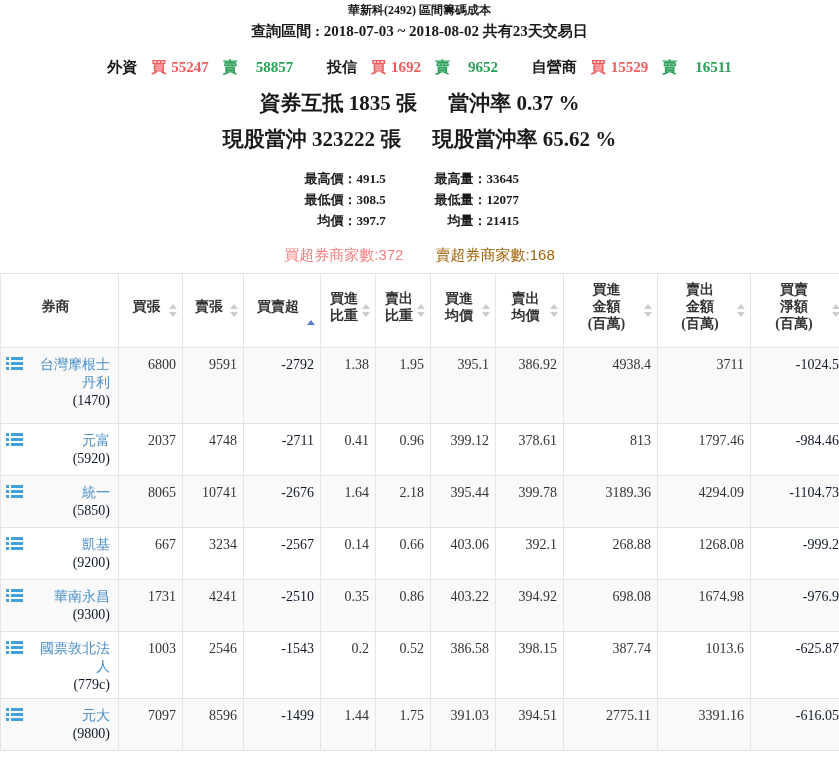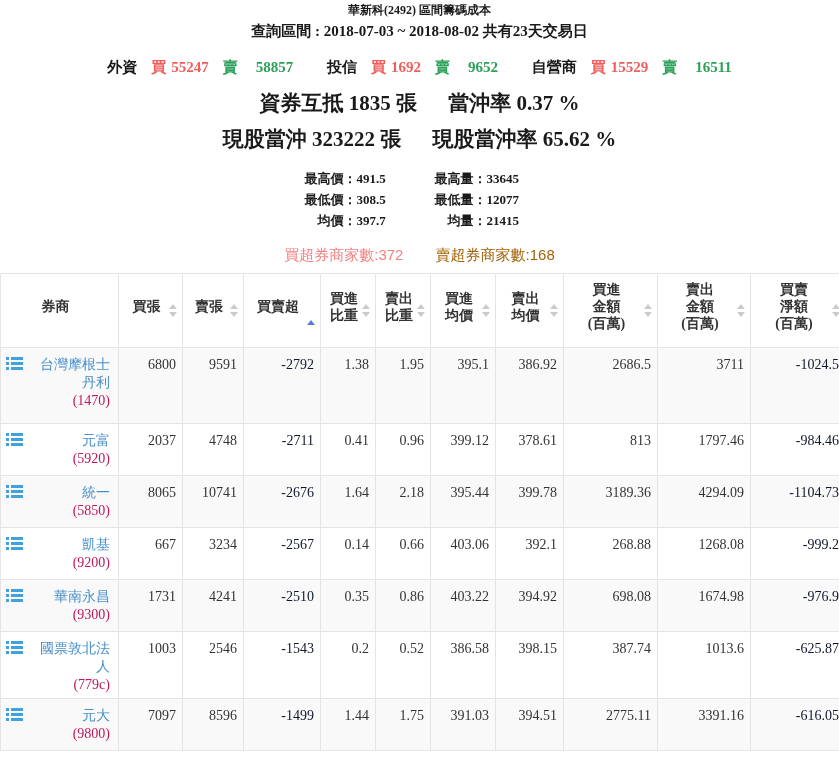--- a/index.html
+++ b/index.html
@@ -45,21 +45,21 @@
   .tri.down{border-top:5px solid #cbcbcb;}
   .sorts.active .up{border-bottom-color:#5b7bd5;margin-top:16px;}
   tbody tr{height:52px;}
   tbody tr.tall{height:76px;}
   tbody tr:nth-child(odd){background:#f9f9f9;}
   td{font-size:14px;color:#333;text-align:right;vertical-align:top;
      padding:8px 6px 4px 2px;line-height:18px;}
   td.neg{color:#0f172a;}
   td.broker-cell{position:relative;padding:8px 8px 4px 26px;}
   a.broker{color:#4a90c9;text-decoration:none;cursor:pointer;}
-  .code{display:block;color:#be185d;}
+  .code{display:block;color:#0f172a;}
   .icon-list{position:absolute;left:5px;top:9px;width:17px;height:14px;cursor:pointer;}
 </style>
 </head>
 <body>
 
 <div class="top">
   <div class="title">華新科(2492) 區間籌碼成本</div>
   <div class="query">查詢區間 : 2018-07-03 ~ 2018-08-02 共有23天交易日</div>
 
   <div class="inst">
@@ -214,21 +214,21 @@
                 <rect x="5" y="10" width="12" height="3"></rect>
               </g>
             </svg></span><a class="broker">台灣摩根士丹利</a><span class="code">(1470)</span></td>
       <td>6800</td>
       <td>9591</td>
       <td class="neg">-2792</td>
       <td>1.38</td>
       <td>1.95</td>
       <td>395.1</td>
       <td>386.92</td>
-      <td>2686.5</td>
+      <td>4938.4</td>
       <td>3711</td>
       <td class="neg">-1024.5</td>
     </tr>
     <tr>
       <td class="broker-cell"><span class="icon-list"><svg width="17" height="14" viewBox="0 0 17 14">
               <g fill="#3fa2dc">
                 <rect x="0" y="0" width="3" height="3"></rect>
                 <rect x="5" y="0" width="12" height="3"></rect>
                 <rect x="0" y="5" width="3" height="3"></rect>
                 <rect x="5" y="5" width="12" height="3"></rect>

